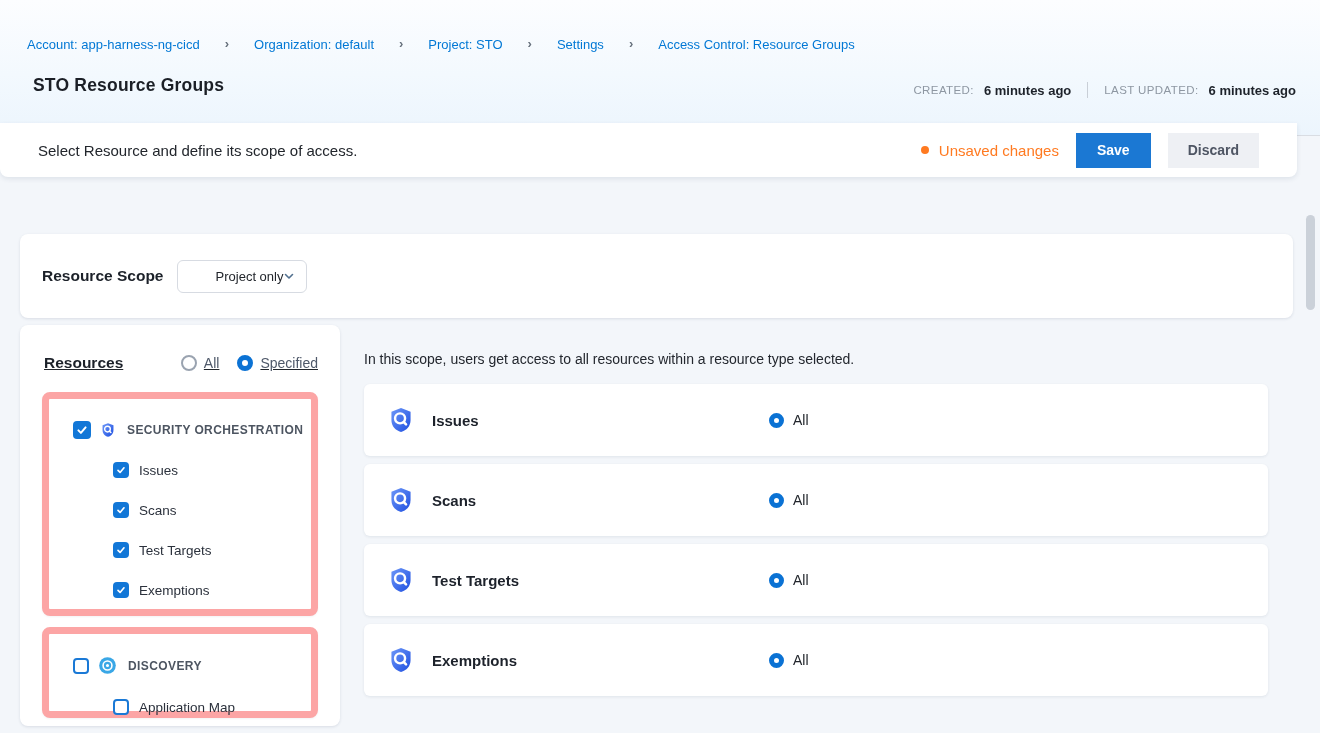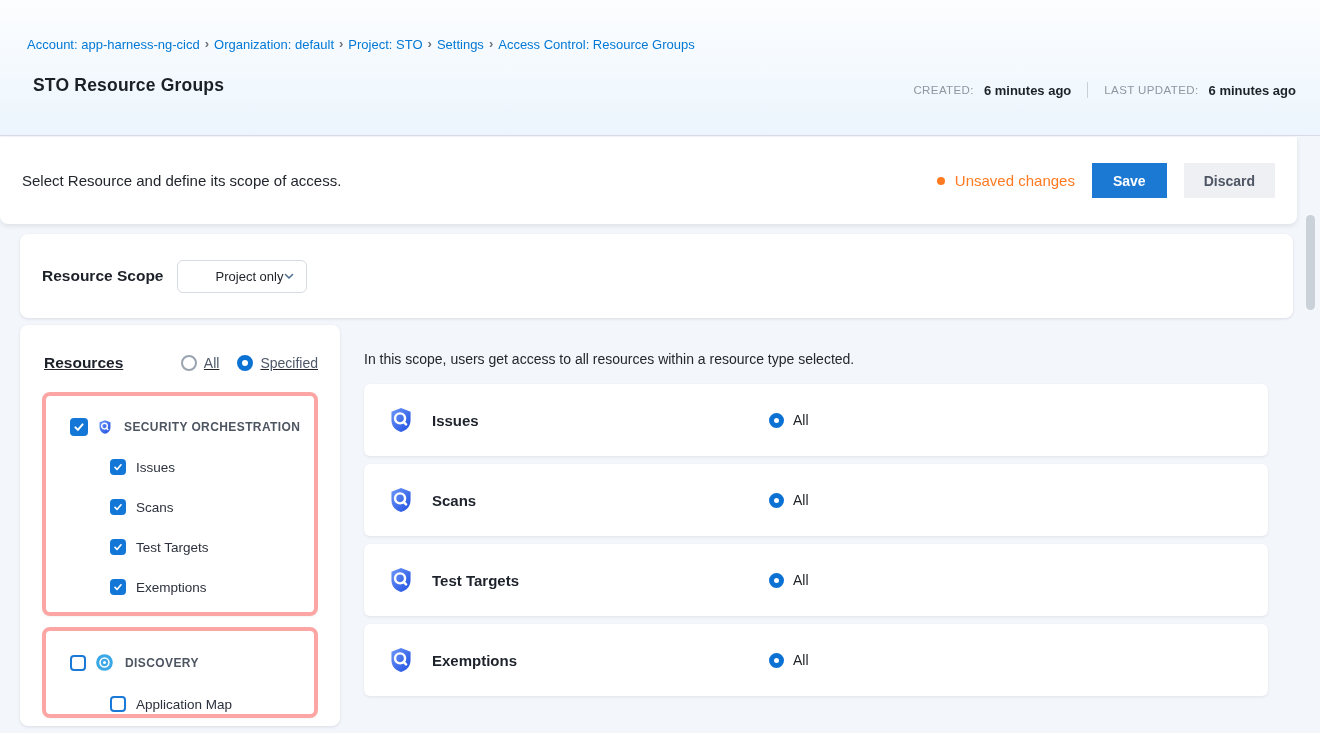--- a/index.html
+++ b/index.html
@@ -10,35 +10,35 @@
     font-family:"Liberation Sans","DejaVu Sans",sans-serif;
     color:#22262c;
   }
 
   
   .header {
     position:absolute; top:0; left:0; width:1320px; height:136px;
     background:linear-gradient(180deg,#fcfdff 0%,#f3f9fe 55%,#ecf5fd 100%);
     border-bottom:1px solid #d9dde3;
   }
-  .breadcrumb { position:absolute; left:27px; top:37px; display:flex; align-items:flex-end; gap:5px; font-size:13px; }
+  .breadcrumb { position:absolute; left:27px; top:37px; display:flex; align-items:flex-end; gap:25px; font-size:13px; }
   .crumb { color:#0278d5; cursor:pointer; }
   .crumb-sep { color:#66707c; font-size:13px; font-weight:600; transform:translateY(-1px); }
   .page-title { position:absolute; left:33px; top:75px; font-size:17.5px; font-weight:600; color:#1b1f26; letter-spacing:.2px; }
   .header-meta { position:absolute; right:24px; top:82px; display:flex; align-items:center; gap:10px; }
   .meta-label { color:#8e97a2; font-size:11.5px; font-weight:500; letter-spacing:.4px; }
   .meta-value { color:#1d222a; font-size:13px; font-weight:600; }
   .meta-divider { width:1px; height:16px; background:#c9cfd7; margin:0 6px; }
 
   
   .toolbar {
-    position:absolute; top:137px; left:0; width:1297px; height:87px;
+    position:absolute; top:123px; left:0; width:1297px; height:54px;
     background:#fff; border-radius:0 0 8px 8px;
     box-shadow:0 2px 5px rgba(44,62,90,.10);
-    display:flex; align-items:center; padding:0 22px;
+    display:flex; align-items:center; padding:0 38px;
   }
   .toolbar-desc { font-size:15px; color:#22262c; }
   .toolbar-right { margin-left:auto; display:flex; align-items:center; gap:17px; }
   .unsaved { display:flex; align-items:center; gap:10px; color:#ff7a21; font-size:15px; }
   .unsaved-dot { width:8px; height:8px; border-radius:50%; background:#ff7a21; }
   .btn { border:none; border-radius:0; height:35px; font-size:14px; font-weight:700; cursor:pointer; font-family:inherit; }
   .btn-save { background:#1b78d3; color:#fff; padding:0 21px; }
   .btn-discard { background:#eef0f4; color:#4e5563; padding:0 20px; }
 
   
@@ -63,21 +63,21 @@
   .resources-head { display:flex; align-items:center; padding:29px 22px 0 24px;text-decoration:underline; }
   .resources-title { font-size:15.5px; font-weight:700; color:#1c2129; margin-right:auto; }
   .radio-opt { display:flex; align-items:center; gap:7px; margin-left:18px; font-size:14px; color:#4e5869; cursor:pointer; }
   .radio { border-radius:50%; background:#fff; flex:none; }
   .radio.r16 { width:16px; height:16px; }
   .radio.off { border:2px solid #9aa3b0; }
   .radio.on  { border:5px solid #0b72d4; }
 
   .tree-card {
     position:absolute; left:22px; width:276px; background:#fff;
-    border:4px solid #fca5a5; border-radius:8px; box-shadow:0 1px 2px rgba(20,30,50,.05);
+    border:7px solid #fca5a5; border-radius:8px; box-shadow:0 1px 2px rgba(20,30,50,.05);
   }
   .tree-card.t1 { top:67px;  height:224px; }
   .tree-card.t2 { top:302px; height:91px; }
   .group-row { display:flex; align-items:center; gap:9px; padding:22px 0 0 24px; }
   .group-label { font-size:12px; font-weight:600; color:#4d5561; letter-spacing:.4px; margin-left:2px; }
   .group-icon { width:16px; height:16px; flex:none; }
   .group-icon.round { width:19px; height:19px; }
   .child-list { margin:11px 0 0 64px; }
   .child-list.d { margin-top:12px; }
   .child-row { height:40px; display:flex; align-items:center; gap:10px; cursor:pointer; }

